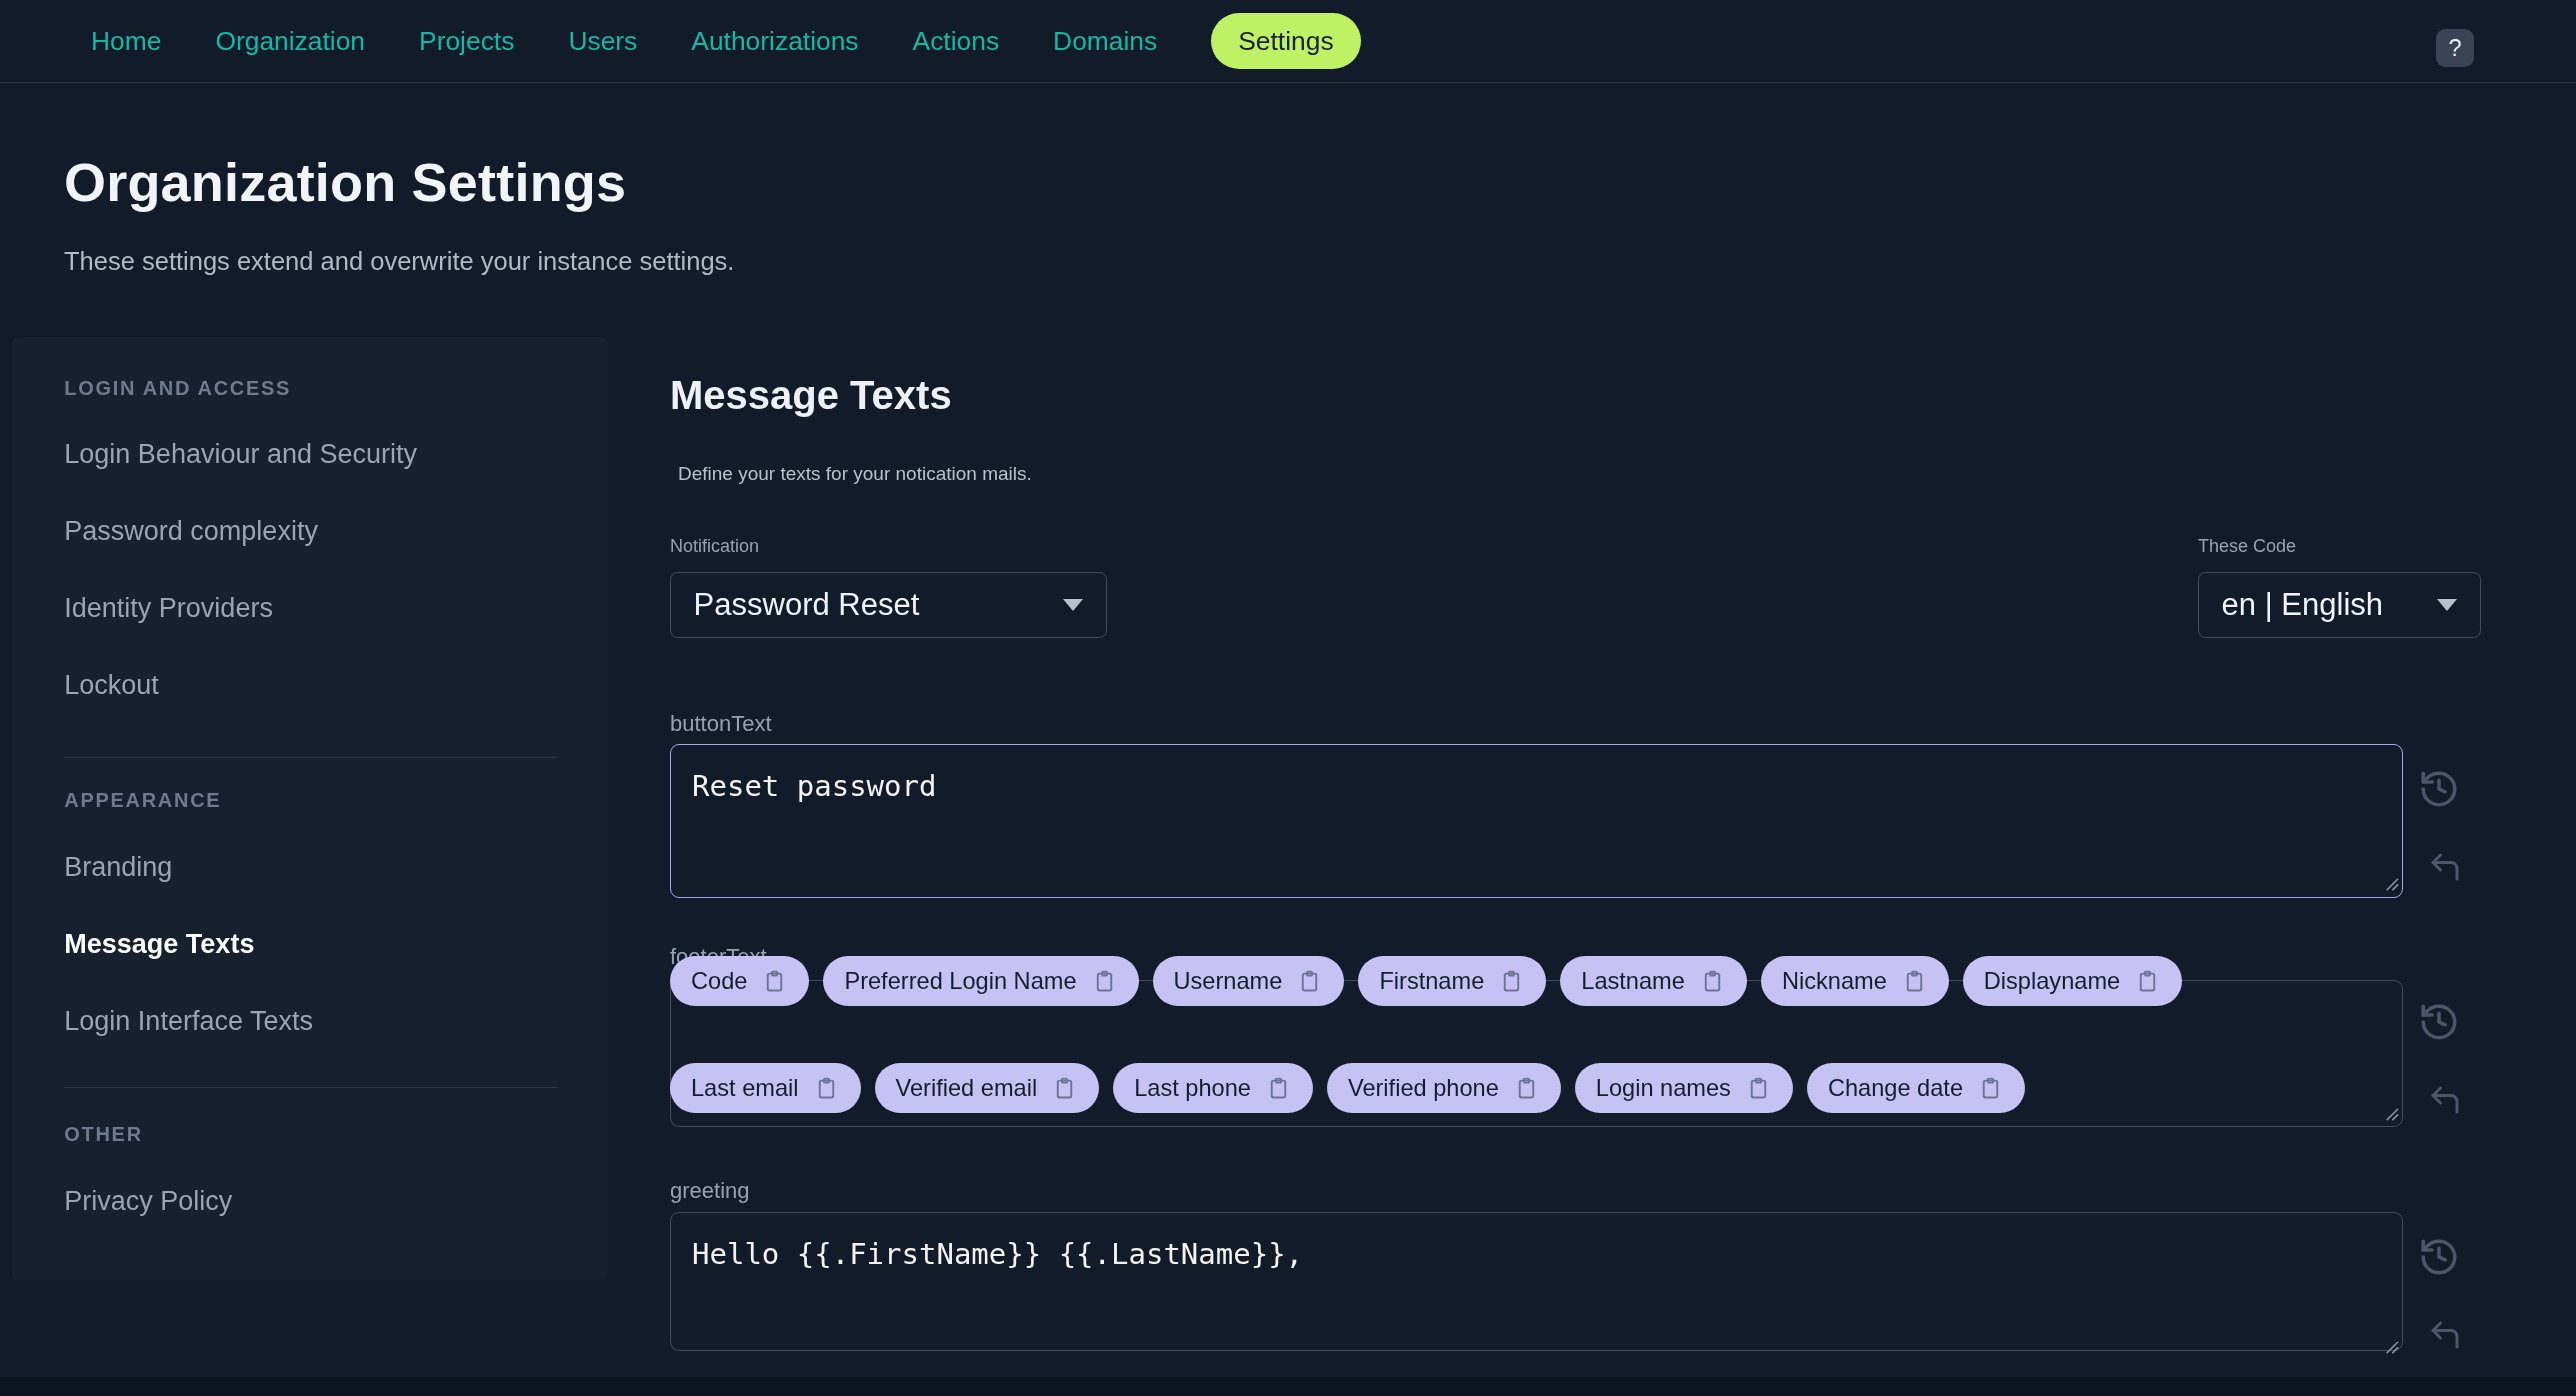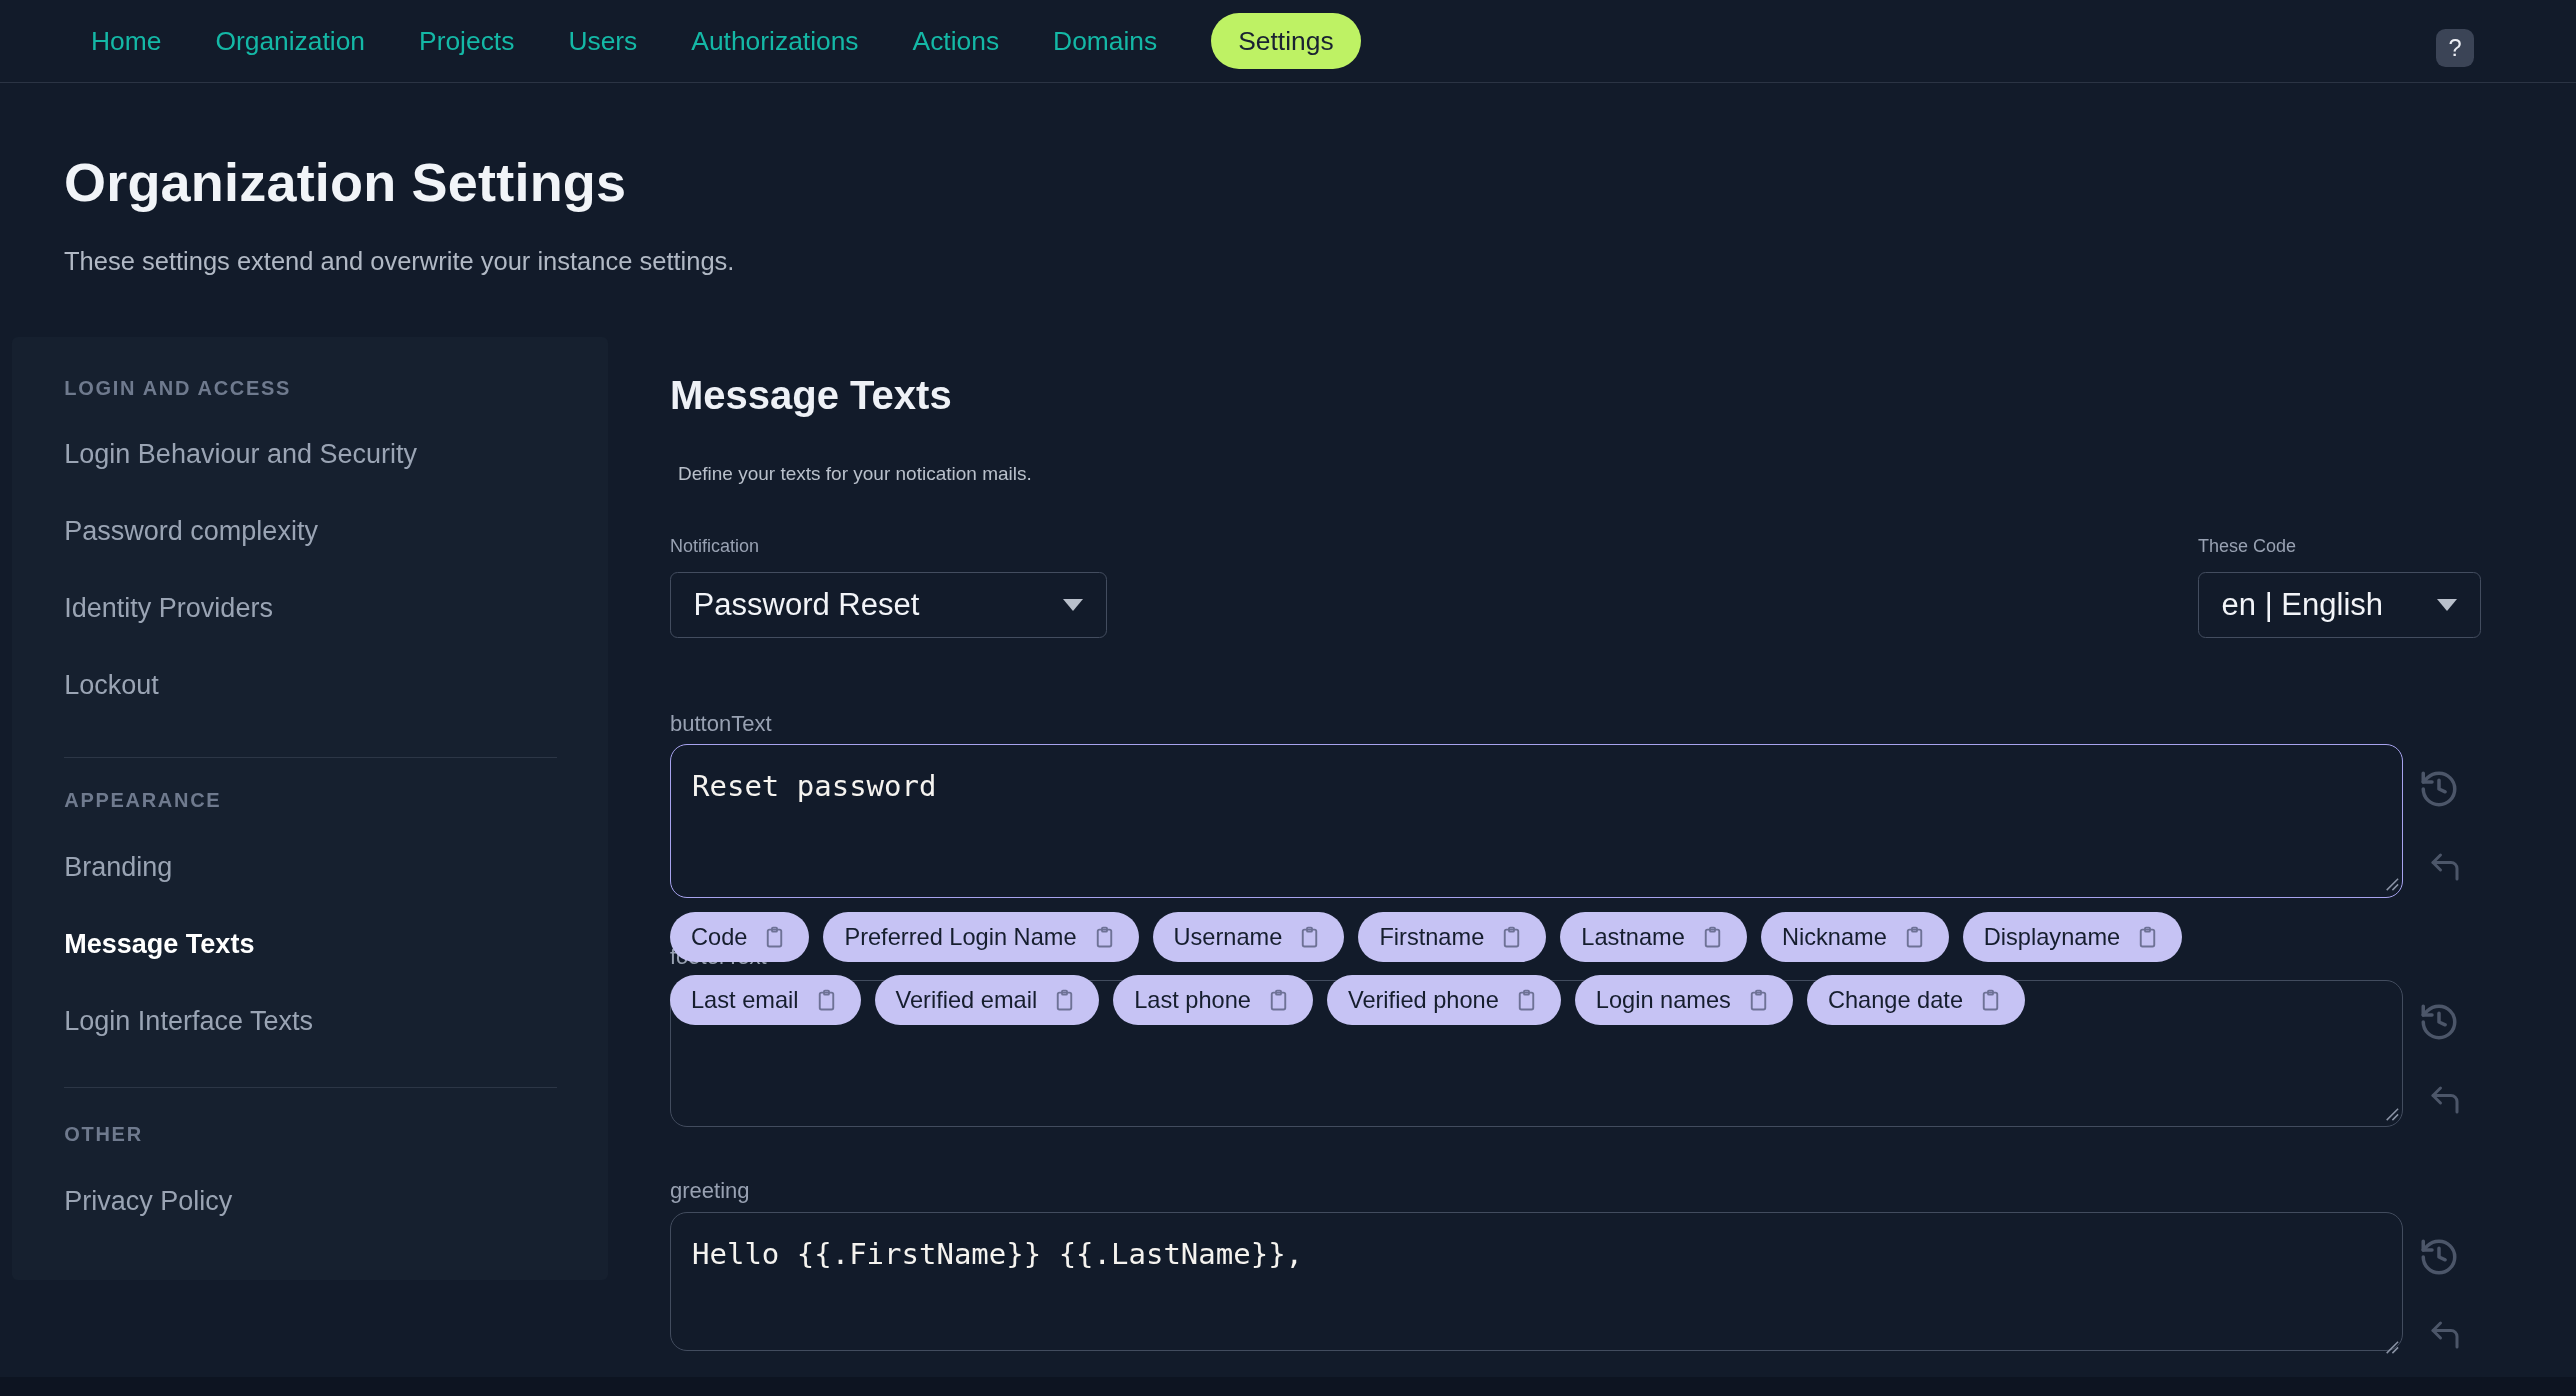--- a/index.html
+++ b/index.html
@@ -51,38 +51,38 @@
   .select{position:absolute;height:66px;border:0.9px solid #434d5f;border-radius:7.5px;
     display:flex;align-items:center;justify-content:space-between;box-sizing:border-box;
     padding:0 22.6px;cursor:pointer;background:transparent;}
   .select-notification{left:670px;top:572px;width:437px;}
   .select-locale{left:2198px;top:572px;width:283px;}
   .select .val{font-size:31px;color:#f2f4f8;white-space:nowrap;}
   .caret{width:0;height:0;border-left:10.4px solid transparent;border-right:10.4px solid transparent;
     border-top:12.3px solid #b9c0cb;margin-left:19px;}
 
   .ta{position:absolute;left:670px;width:1733px;background:transparent;
-    border:0.9px solid #424c5e;border-radius:17px;box-sizing:border-box;padding:22.6px 21px;
+    border:0.9px solid #424c5e;border-radius:9px;box-sizing:border-box;padding:22.6px 21px;
     font-family:"DejaVu Sans Mono",monospace;font-size:29px;color:#f5f3ef;resize:none;
     outline:none;line-height:1.3;z-index:1;}
   .ta-button{top:744px;height:154px;border:1.9px solid #a7a3ee;}
   .ta-footer{top:980px;height:147px;}
   .ta-greeting{top:1212px;height:139px;}
 
   .rz{position:absolute;z-index:2;pointer-events:none;}
 
   .icon-btn{position:absolute;width:45px;height:45px;background:none;border:none;padding:0;
     cursor:pointer;color:#4c5669;display:flex;align-items:center;justify-content:center;}
 
   
   .chips{position:absolute;left:670px;top:912px;width:1665px;display:flex;flex-wrap:wrap;
     column-gap:14px;row-gap:13.2px;z-index:3;}
   .chip{height:50px;display:inline-flex;align-items:center;gap:14px;padding:0 21px;
     background:#c6c3f4;color:#161e2e;font-size:23.6px;border-radius:25.5px;border:none;
-    cursor:pointer;font-family:inherit;white-space:nowrap;}
+    cursor:pointer;font-family:inherit;white-space:nowrap;margin-top:44px;}
   .chip svg{color:#6e7296;}
 
   .bottom-strip{position:absolute;left:0;top:1377px;width:2576px;height:20px;background:#0d1421;}
 </style>
 </head>
 <body>
 
 <div class="screen">
 
   <header class="topnav">

